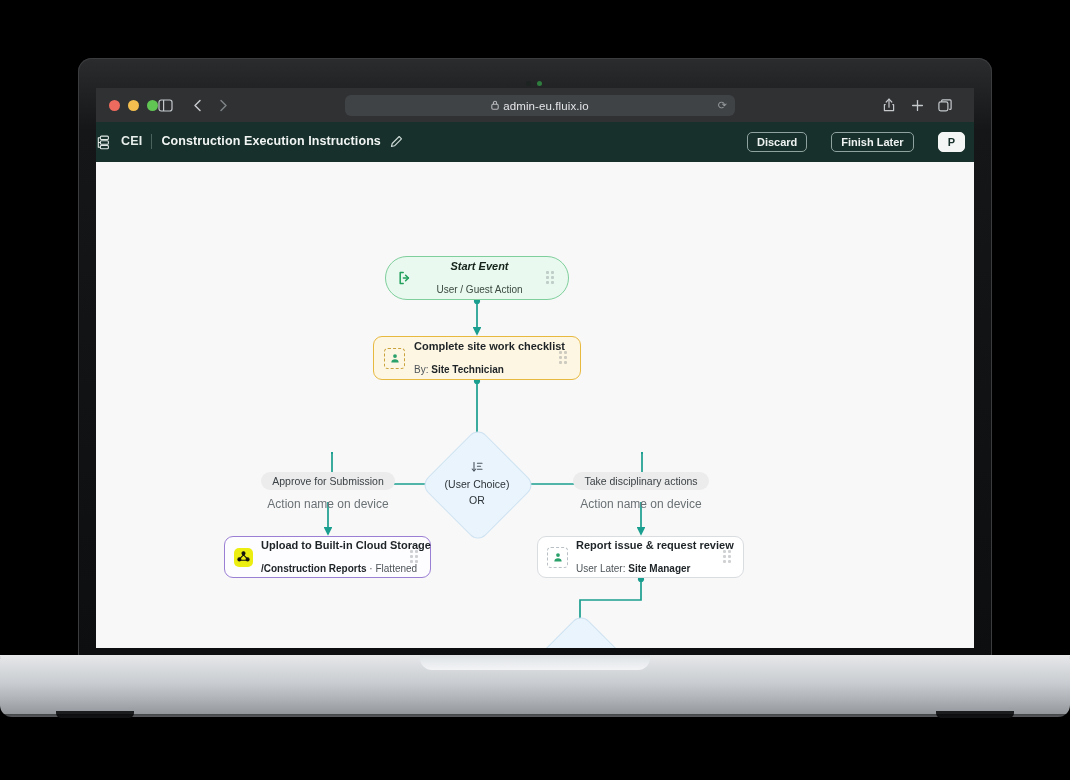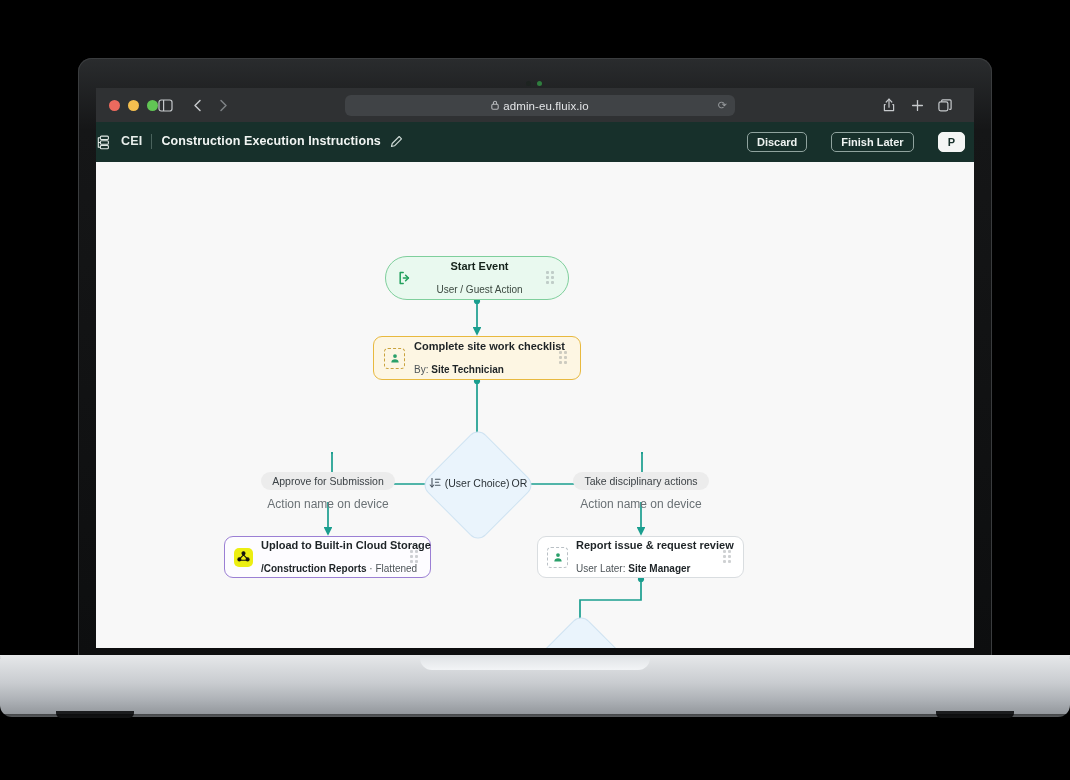--- a/index.html
+++ b/index.html
@@ -74,21 +74,21 @@
   .node .t2{font-size:10px;color:#4d5458;line-height:1.3;white-space:nowrap;margin-top:9px;}
   .node .t2 b{color:#1d2326;font-weight:700;}
   .grip{flex:0 0 auto;width:11px;height:14px;display:grid;grid-template-columns:3px 3px;
     grid-template-rows:3px 3px 3px;gap:2px;opacity:.32;}
   .grip i{background:#6b7378;border-radius:1px;display:block;}
 
   
   .n-start{left:289px;top:94px;width:184px;height:44px;border-radius:22px;
     background:#e9f9ef;border:1.4px solid #7fcf9c;padding:0 11px;}
   .n-start .txt{text-align:center;}
-  .n-start .t1{font-weight:700;color:#15231b;}
+  .n-start .t1{font-weight:700;color:#15231b;font-style:italic;}
   .n-start .t2{color:#3c4a41;}
 
   
   .n-check{left:277px;top:174px;width:208px;height:44px;background:#fdf6e3;
     border:1.4px solid #e8b93f;padding:0 10px;gap:9px;}
 
   
   .n-upl1{left:128px;top:374px;width:207px;height:42px;border:1.4px solid #9b7fd4;
     background:#fdfcff;padding:0 9px;gap:8px;}
   
@@ -99,21 +99,21 @@
   .chip{width:19px;height:19px;border-radius:4px;display:flex;align-items:center;justify-content:center;}
   .chip.dash{border:1.3px dashed #c9a23c;background:#fdf6e3;}
   .chip.dash2{border:1.3px dashed #b9c0c5;background:#fff;}
   .chip.yellow{background:#ecee12;border-radius:5px;}
 
   
   .gw{position:absolute;display:flex;flex-direction:column;align-items:center;justify-content:center;}
   .gw .diamond{position:absolute;left:0;top:0;width:100%;height:100%;
     background:#eaf4fc;border:1px solid #cfe3f2;border-radius:11px;
     transform:rotate(45deg);}
-  .gw .inner{position:relative;z-index:2;display:flex;
+  .gw .inner{position:relative;z-index:2;display:flex;flex-direction:column;
     align-items:center;justify-content:center;gap:2px;}
   .gw .gi{width:16px;height:16px;display:flex;align-items:center;justify-content:center;color:#4a5560;}
   .gw .gl{font-size:10.5px;color:#2b3237;line-height:1.3;text-align:center;white-space:nowrap;}
   .gw .gl.b{font-weight:400;}
   .g-or{left:341px;top:282px;width:80px;height:80px;}
   .g-and{left:444px;top:468px;width:80px;height:80px;}
 
   
   .branch{position:absolute;display:flex;flex-direction:column;align-items:center;}
   .pill{background:#ececec;border-radius:11px;padding:3px 11px;font-size:10.5px;color:#3b4145;white-space:nowrap;}

